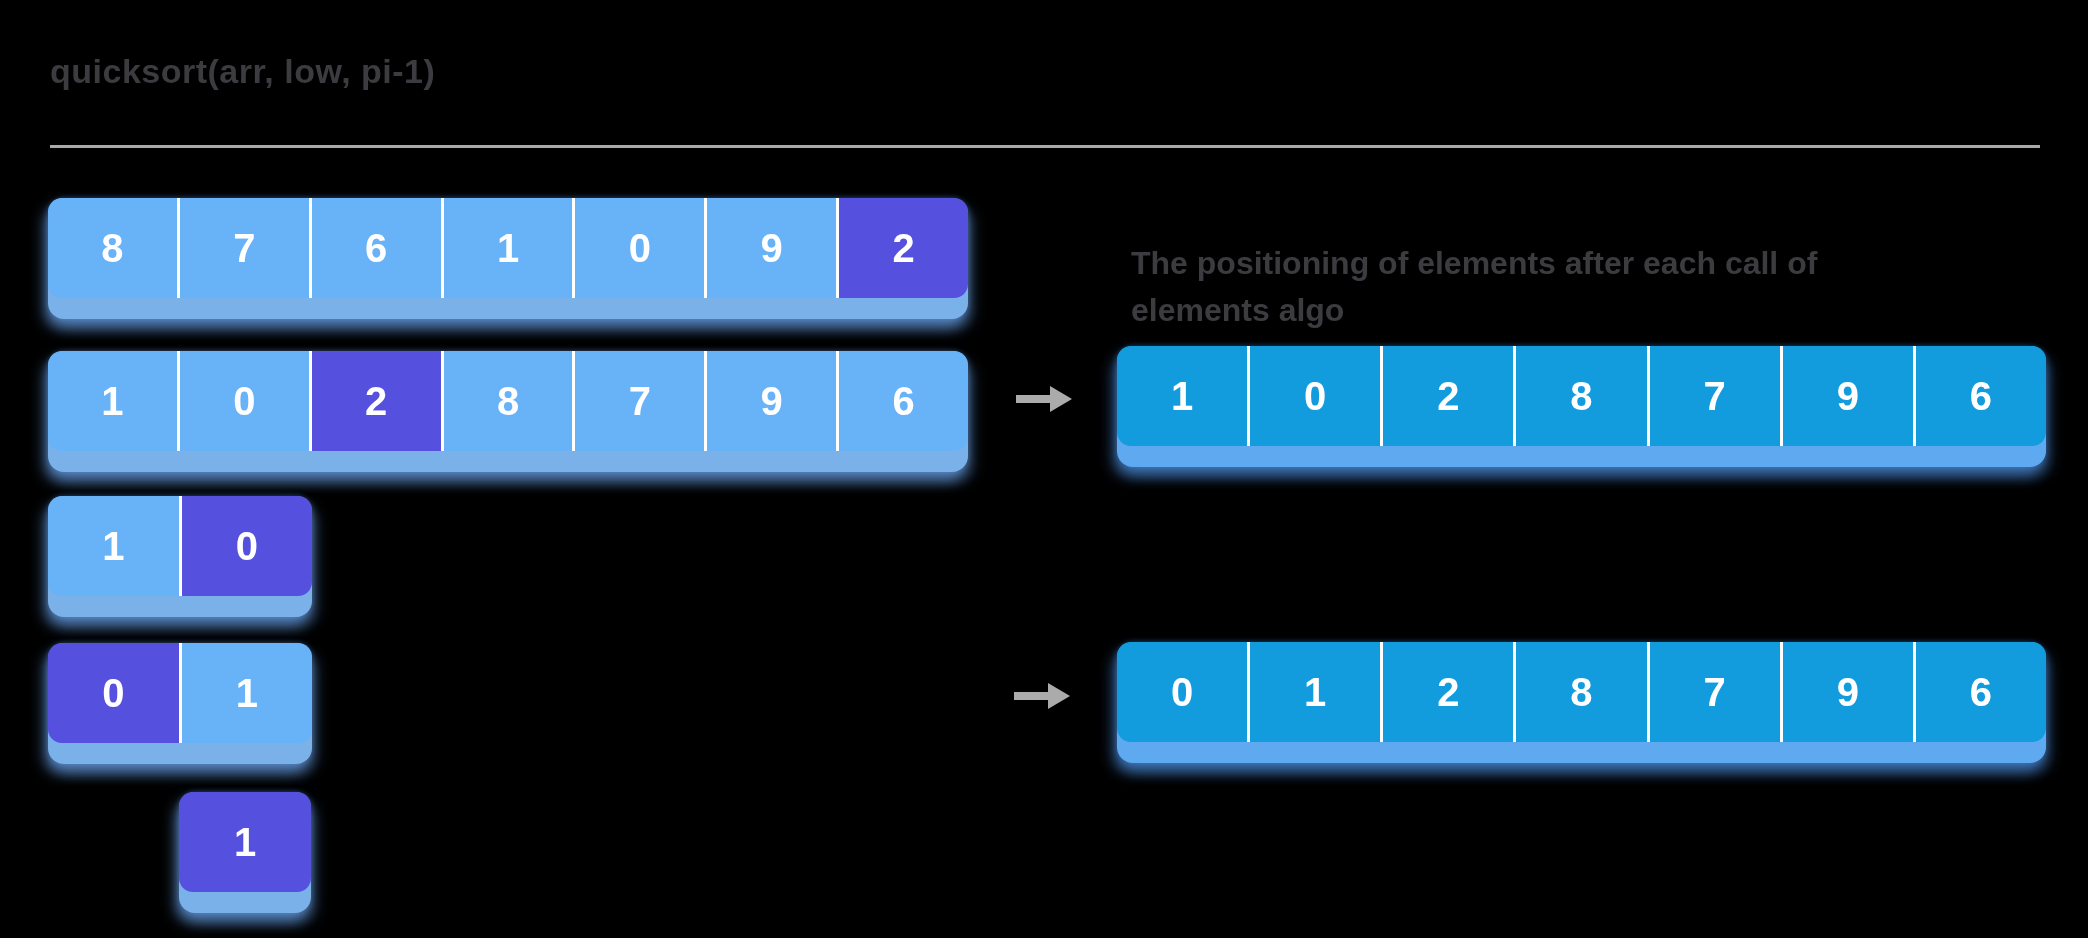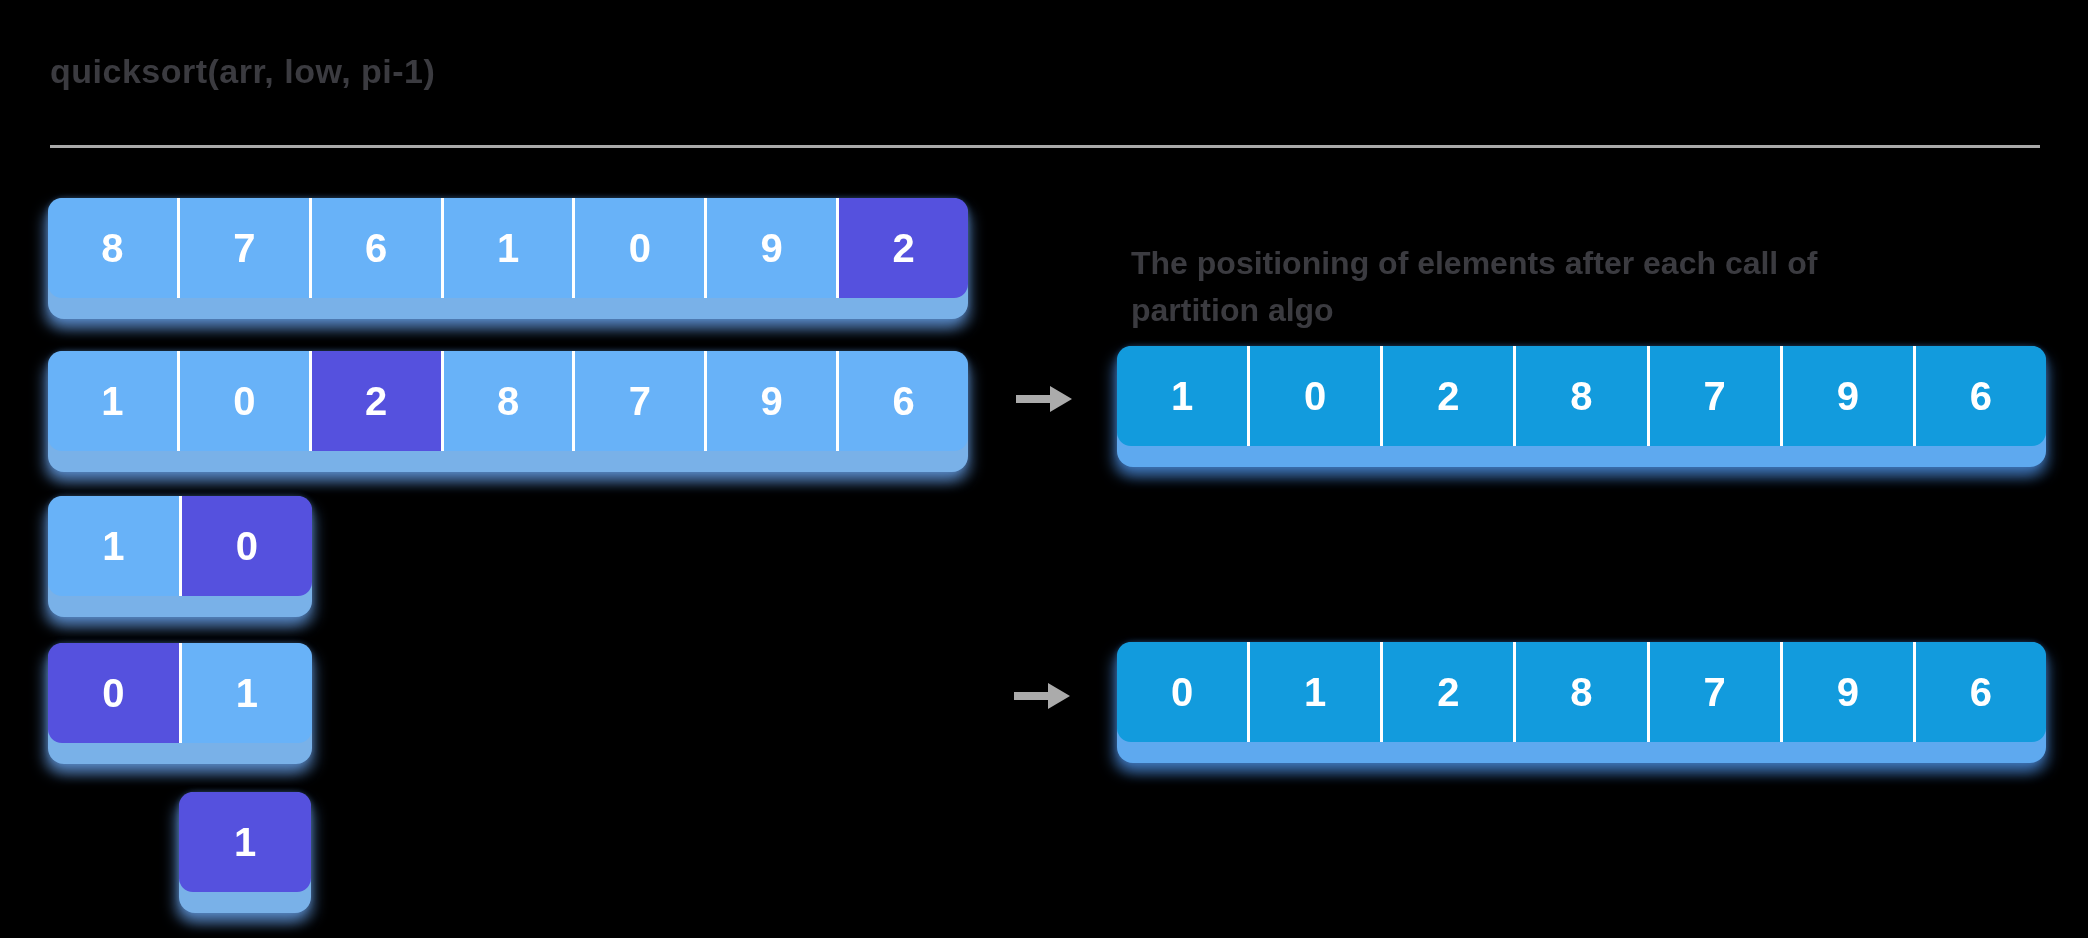--- a/index.html
+++ b/index.html
@@ -129,21 +129,21 @@
   </div>
   <div class="arrow" style="left:1014px; top:681px;">
     <svg width="56" height="30" viewBox="0 0 56 30" xmlns="http://www.w3.org/2000/svg">
       <rect x="0" y="11" width="35" height="8" fill="#ababab"></rect>
       <polygon points="34,2 56,15 34,28" fill="#ababab"></polygon>
     </svg>
   </div>
 
   <div class="heading">
     <div>The positioning of elements after each call of</div>
-    <div>partition algo</div>
+    <div>elements algo</div>
   </div>
 
   <div class="row right" style="left:1117px; top:346px; width:929px;">
     <div class="cells">
       <div class="cell teal">1</div>
       <div class="cell teal">0</div>
       <div class="cell teal">2</div>
       <div class="cell teal">8</div>
       <div class="cell teal">7</div>
       <div class="cell teal">9</div>

